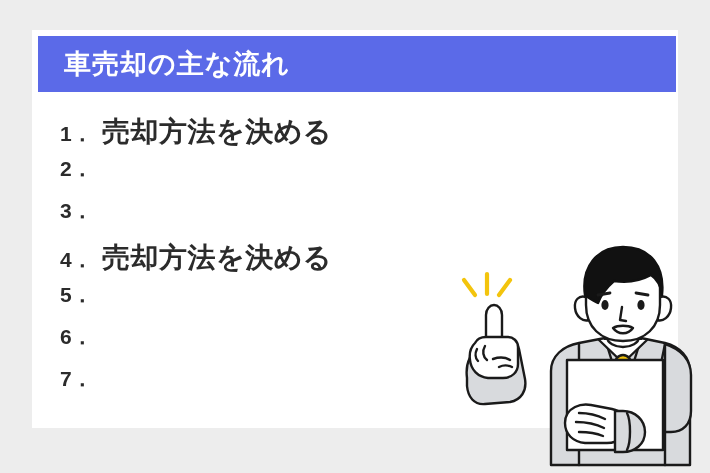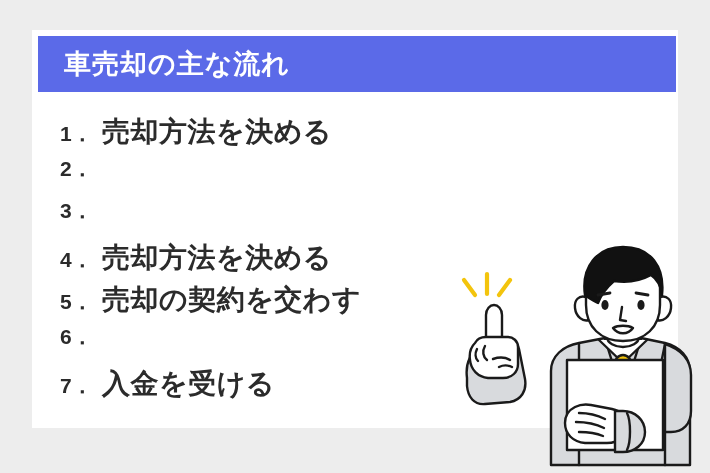--- a/index.html
+++ b/index.html
@@ -119,30 +119,28 @@
       <span class="list-num">3．</span>
     </div>
 
     <div class="list-row">
       <span class="list-num">4．</span>
       <span class="list-text">売却方法を決める</span>
     </div>
 
     <div class="list-row">
       <span class="list-num">5．</span>
-      <span class="list-text">売却の契約を交わす</span>
     </div>
 
     <div class="list-row">
       <span class="list-num">6．</span>
     </div>
 
     <div class="list-row">
       <span class="list-num">7．</span>
-      <span class="list-text">入金を受ける</span>
     </div>
 
   </div>
 
   <div id="illustration">
     <svg width="255" height="230" viewBox="0 0 255 230" xmlns="http://www.w3.org/2000/svg">
       <g fill="none" stroke="#1a1a1a" stroke-width="2.4" stroke-linecap="round" stroke-linejoin="round">
 
         <g stroke="#f3c40d" stroke-width="4.2">
           <line x1="9" y1="37" x2="20" y2="52"></line>

